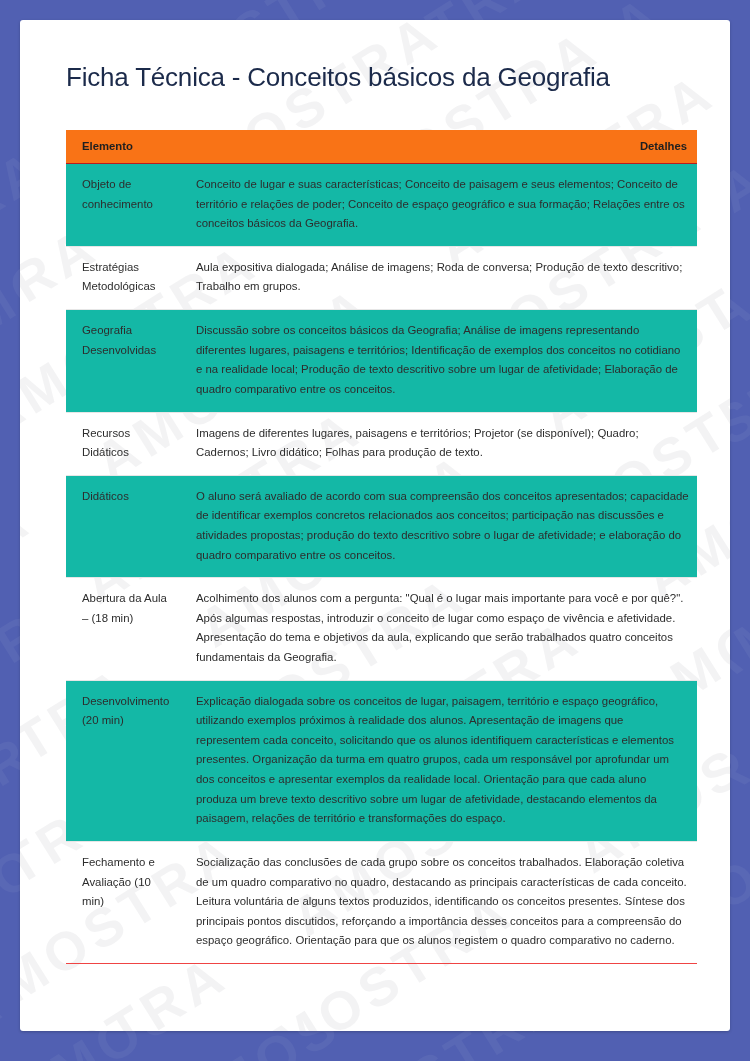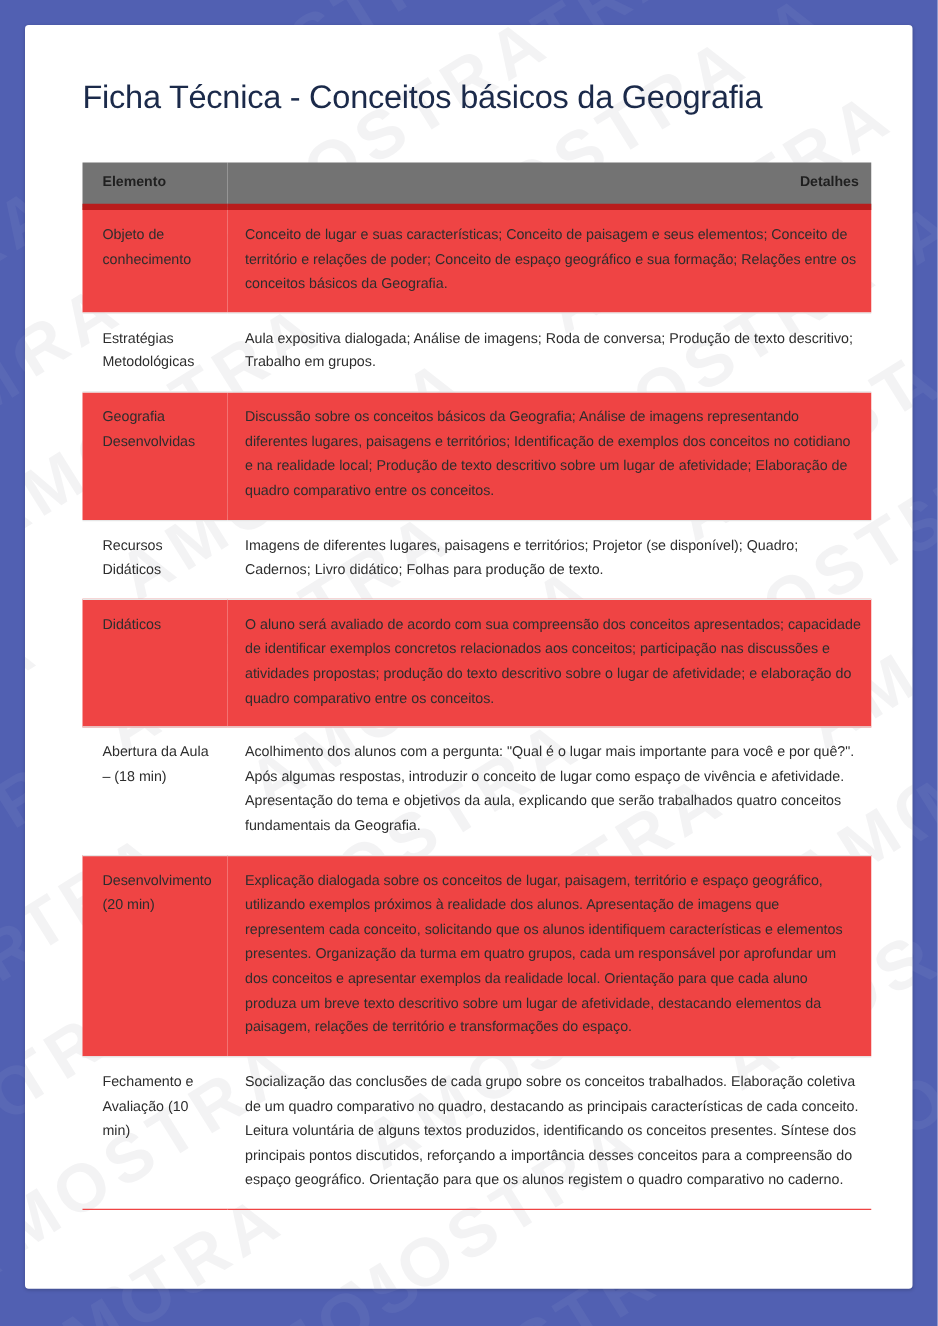--- a/index.html
+++ b/index.html
@@ -91,35 +91,35 @@
   }
   table.ficha col.c1 { width: 116px; }
   table.ficha col.c2 { width: 515px; }
 
   table.ficha thead th {
     text-align: left;
     font-weight: 700;
     font-size: 11.3px;
     color: #1f1f1f;
     padding: 10px 10px 11px 16px;
-    border-bottom: 5px solid #b91c1c;
-    background: #737373;
+    border-bottom: 1px solid #b91c1c;
+    background: #f97316;
     vertical-align: top;
   }
   table.ficha thead th.col-det { padding-left: 14px; text-align: right; }
 
   table.ficha tbody td {
     vertical-align: top;
     color: #2d2d2d;
     line-height: 1.72;
     padding: 11px 12px 12px 16px;
     border-bottom: 1px solid #e6e6e6;
   }
   table.ficha tbody td.col-det { padding-left: 14px; padding-right: 8px; }
-  table.ficha tbody tr.shaded td { background: #ef4444; }
+  table.ficha tbody tr.shaded td { background: #14b8a6; }
   table.ficha tbody tr:last-child td { border-bottom: 1px solid #ef4444; }
 
   td.col-el { color: #333333; }
 </style>
 </head>
 <body>
 
 <div id="page-frame">
   <div class="wm-layer" id="frame-wm">
       <div class="wm-row"><span>AMOSTRA</span><span>AMOSTRA</span></div>

